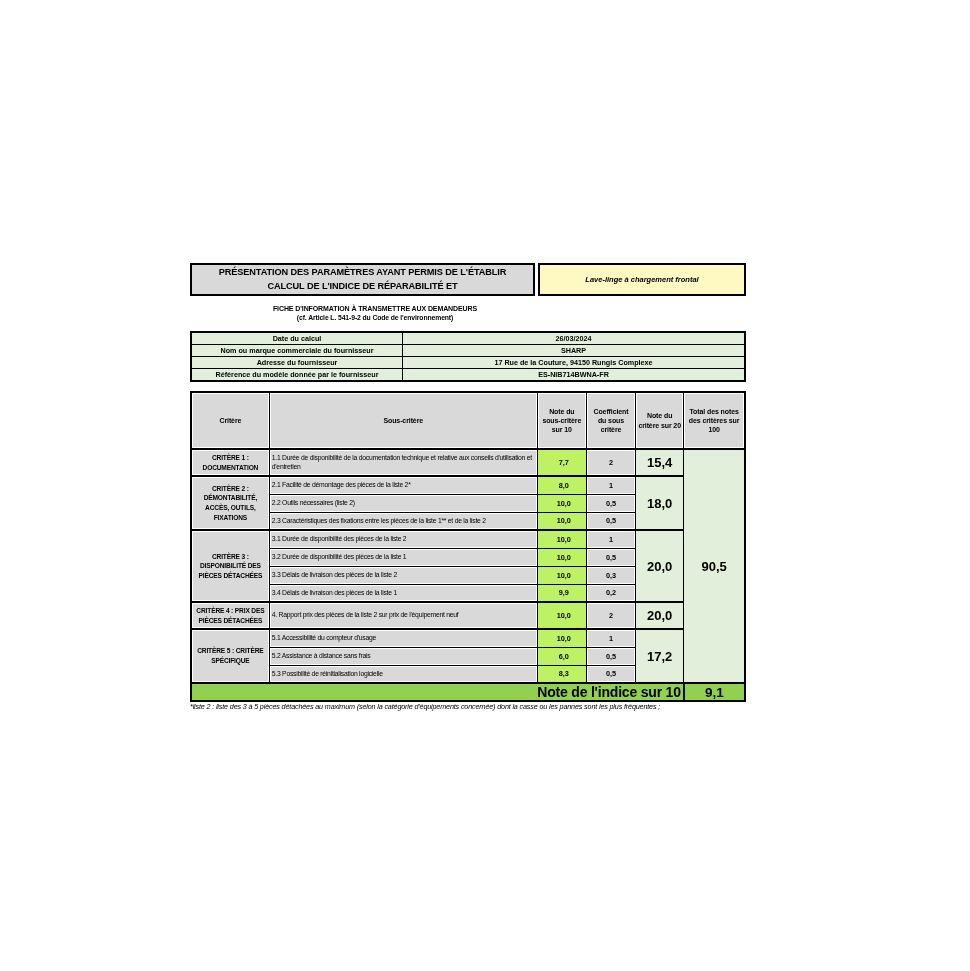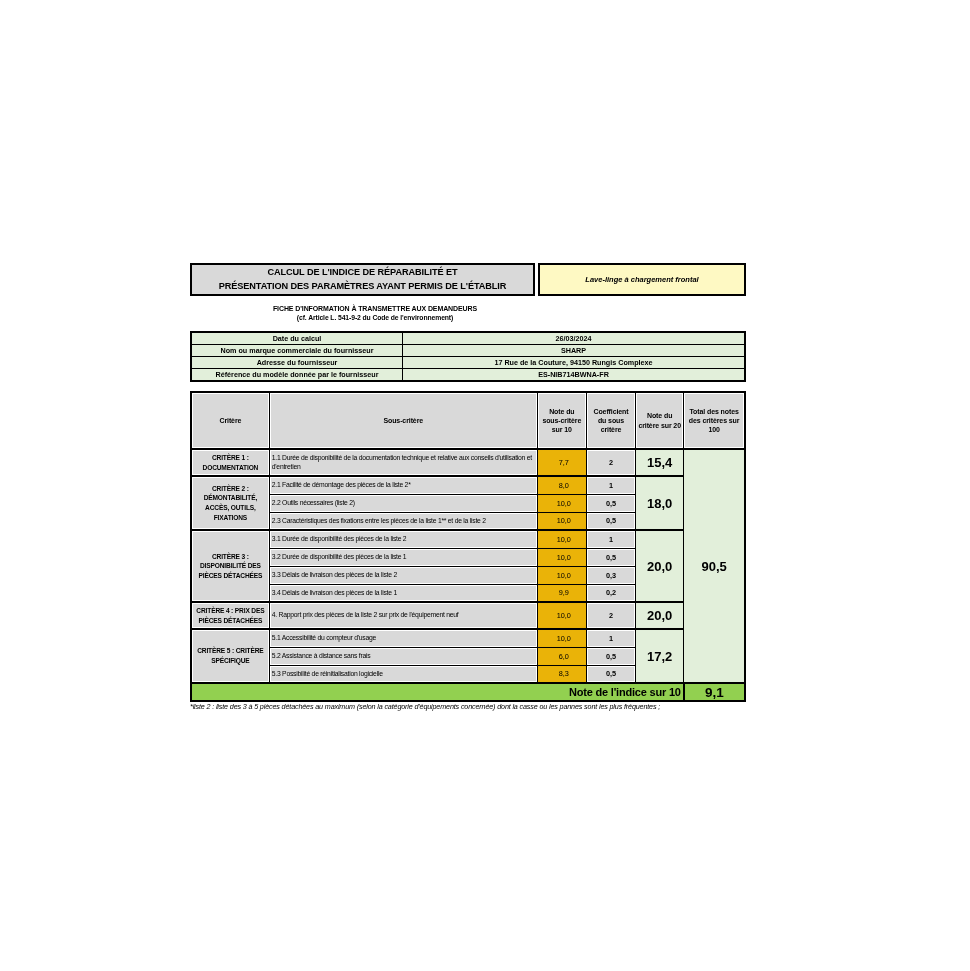--- a/index.html
+++ b/index.html
@@ -50,50 +50,50 @@
     line-height:1.3;box-shadow:inset 0 0 0 1px #fff;letter-spacing:-0.1px;
   }
   td.crit{
     background:#d9d9d9;font-weight:bold;font-size:6.6px;text-align:center;
     line-height:1.45;box-shadow:inset 0 0 0 1px #fff;letter-spacing:-0.15px;
   }
   td.sub{
     background:#d9d9d9;font-size:6.8px;text-align:left;line-height:1.2;
     box-shadow:inset 0 0 0 1px #fff;letter-spacing:-0.25px;
   }
-  td.num{background:#eab308;font-weight:normal;font-size:7.3px;text-align:center;padding-left:6px;}
+  td.num{background:#bef264;font-weight:bold;font-size:7.3px;text-align:center;padding-left:6px;}
   td.coef{
     background:#d9d9d9;font-weight:bold;font-size:7.3px;text-align:center;
     box-shadow:inset 0 0 0 1px #fff;
   }
   td.score,td.total{background:#e2efda;font-weight:bold;font-size:13px;text-align:center;}
   .gt{border-top:2px solid #000 !important;}
   tr.hdr th{border-bottom:2px solid #000;}
 
   td.final-label{
     background:#92d050;border-top:2px solid #000;text-align:right;
-    font-weight:bold;font-size:11px;letter-spacing:-0.2px;
+    font-weight:bold;font-size:14px;letter-spacing:-0.2px;
   }
   td.final-value{
     background:#92d050;border-top:2px solid #000;border-left:2px solid #000;
     text-align:center;font-weight:bold;font-size:13.5px;
   }
 
   
   .footnotes{width:556px;font-style:italic;font-size:7.2px;line-height:1.5;letter-spacing:-0.15px;}
 </style>
 </head>
 <body>
 
 <div class="doc">
 
   <div class="top-row">
     <div class="title-box">
+      <div>PRÉSENTATION DES PARAMÈTRES AYANT PERMIS DE L'ÉTABLIR</div>
       <div>CALCUL DE L'INDICE DE RÉPARABILITÉ ET</div>
-      <div>PRÉSENTATION DES PARAMÈTRES AYANT PERMIS DE L'ÉTABLIR</div>
     </div>
     <div class="product-box">
       <span>Lave-linge à chargement frontal</span>
     </div>
   </div>
 
   <div class="subtitle">
     <div class="sub1">FICHE D'INFORMATION À TRANSMETTRE AUX DEMANDEURS</div>
     <div class="sub2">(cf. Article L. 541-9-2 du Code de l'environnement)</div>
   </div>

